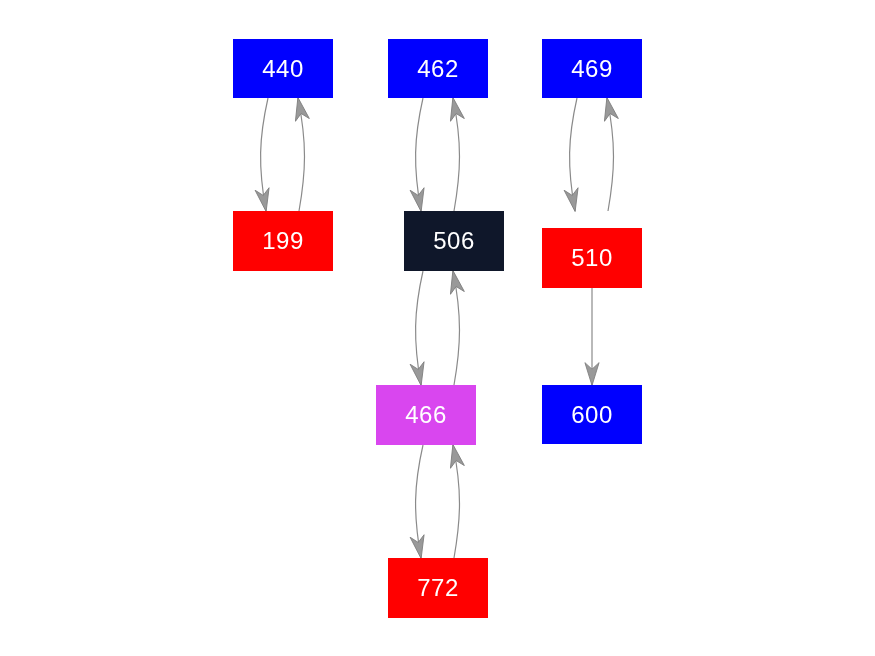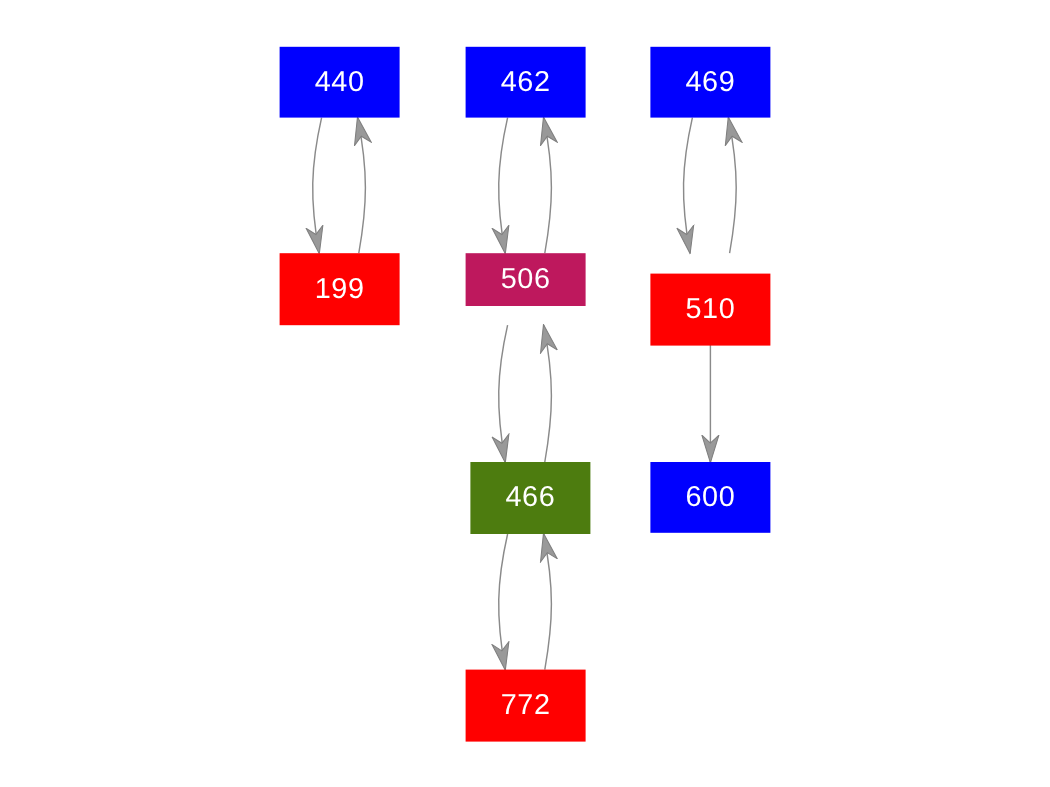--- a/index.html
+++ b/index.html
@@ -57,24 +57,24 @@
   <div id="nodes-layer">
       <div class="node" style="left: 233px; top: 39px; width: 100px; height: 59px; background: rgb(0, 0, 255);">
         <span style="color: rgb(255, 255, 255);">440</span>
       </div>
       <div class="node" style="left: 233px; top: 211px; width: 100px; height: 60px; background: rgb(255, 0, 0);">
         <span style="color: rgb(255, 255, 255);">199</span>
       </div>
       <div class="node" style="left: 388px; top: 39px; width: 100px; height: 59px; background: rgb(0, 0, 255);">
         <span style="color: rgb(255, 255, 255);">462</span>
       </div>
-      <div class="node" style="left: 388px; top: 211px; width: 100px; height: 44px; background: #be185d;">
+      <div class="node" style="left: 404px; top: 211px; width: 100px; height: 60px; background: #0f172a;">
         <span style="color: rgb(255, 255, 255);">506</span>
       </div>
-      <div class="node" style="left: 392px; top: 385px; width: 100px; height: 60px; background: #4d7c0f;">
+      <div class="node" style="left: 376px; top: 385px; width: 100px; height: 60px; background: #d946ef;">
         <span style="color: rgb(255, 255, 255);">466</span>
       </div>
       <div class="node" style="left: 388px; top: 558px; width: 100px; height: 60px; background: rgb(255, 0, 0);">
         <span style="color: rgb(255, 255, 255);">772</span>
       </div>
       <div class="node" style="left: 542px; top: 39px; width: 100px; height: 59px; background: rgb(0, 0, 255);">
         <span style="color: rgb(255, 255, 255);">469</span>
       </div>
       <div class="node" style="left: 542px; top: 228px; width: 100px; height: 60px; background: rgb(255, 0, 0);">
         <span style="color: rgb(255, 255, 255);">510</span>

